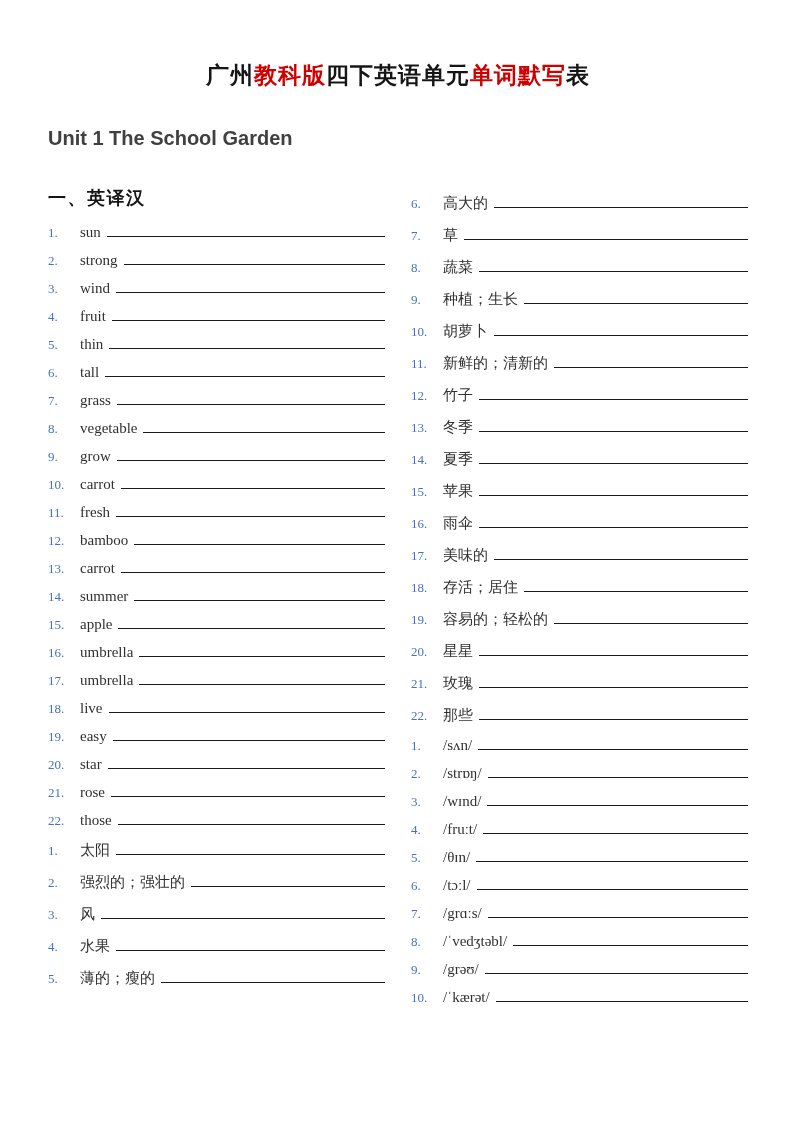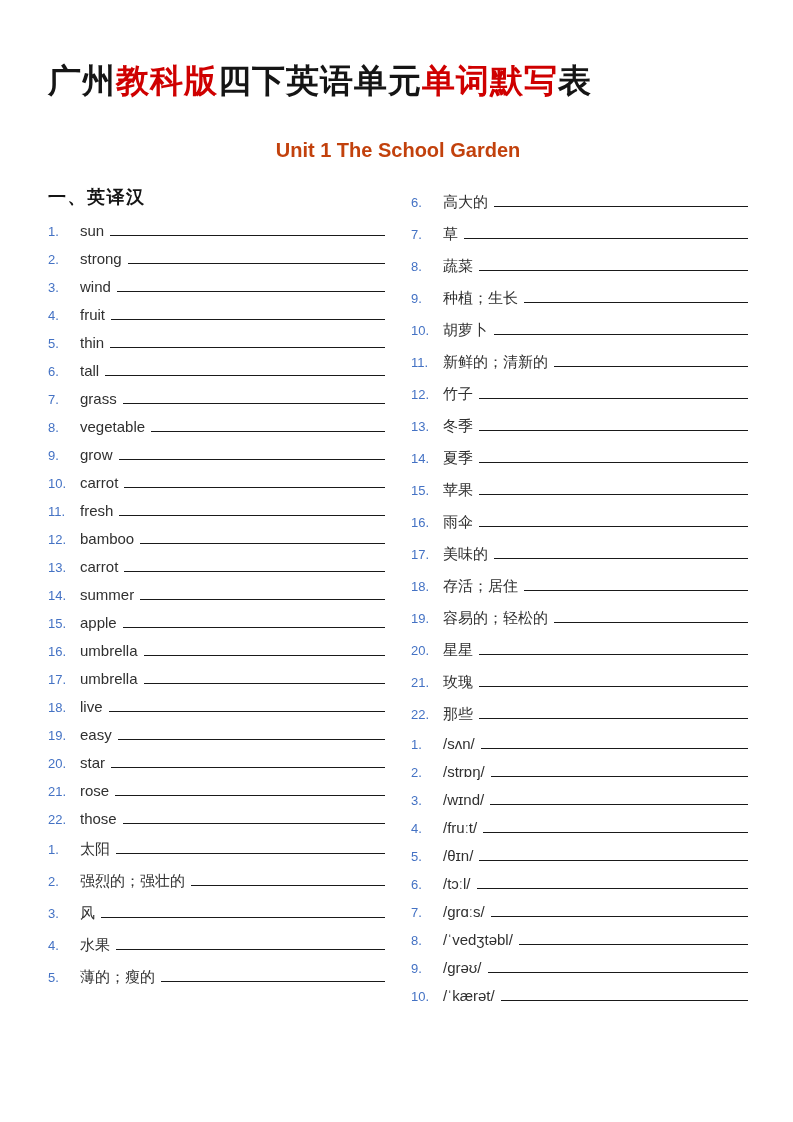--- a/index.html
+++ b/index.html
@@ -7,29 +7,29 @@
     width:793px;height:1122px;background:#ffffff;
     font-family:"Liberation Sans","DejaVu Sans",sans-serif;
     color:var(--text,#303030);
   }
   .page{
     position:relative;box-sizing:border-box;
     width:793px;height:1122px;overflow:hidden;
     padding:62px 45px 0 48px;background:#fff;
   }
   .title{
-    font-size:33px;font-weight:700;line-height:1.15;
+    text-align:center;font-size:23px;font-weight:700;line-height:1.15;
     letter-spacing:1px;color:#151515;white-space:nowrap;
   }
   .title .red{color:var(--red,#cf0000);}
   .subtitle{
-    text-align:center;font-size:20px;font-weight:700;
-    margin-top:39px;color:#c2410c;
-  }
-  .columns{display:flex;gap:26px;margin-top:24px;}
+    font-size:20px;font-weight:700;
+    margin-top:39px;color:#404040;
+  }
+  .columns{display:flex;gap:26px;margin-top:37px;font-family:Liberation Serif, serif;}
   .col{flex:1 1 0;min-width:0;}
   h2.sec{
     font-size:18px;font-weight:700;letter-spacing:1.5px;
     line-height:22px;margin:0 0 9px 0;color:#151515;white-space:nowrap;
   }
   h2.sec.mt{margin-top:15px;}
   .row{display:flex;align-items:baseline;}
   .row-en{height:28px;}
   .row-zh{height:32px;}
   .row-en .num,.row-en .word{line-height:28px;}

